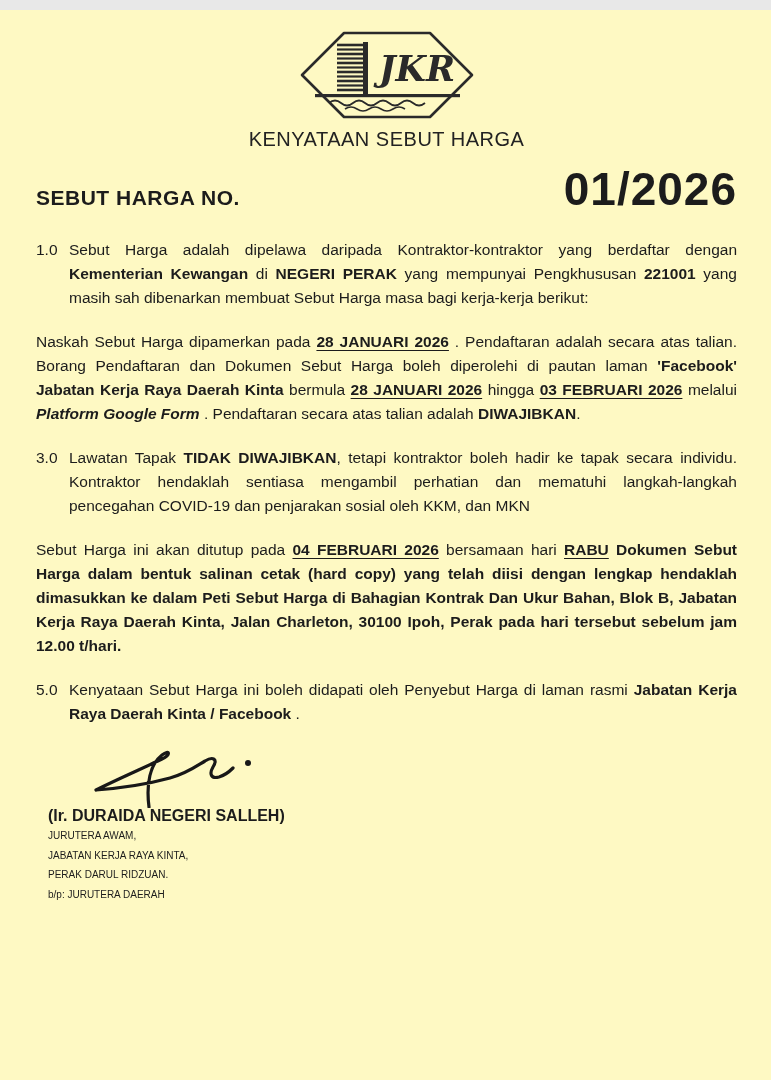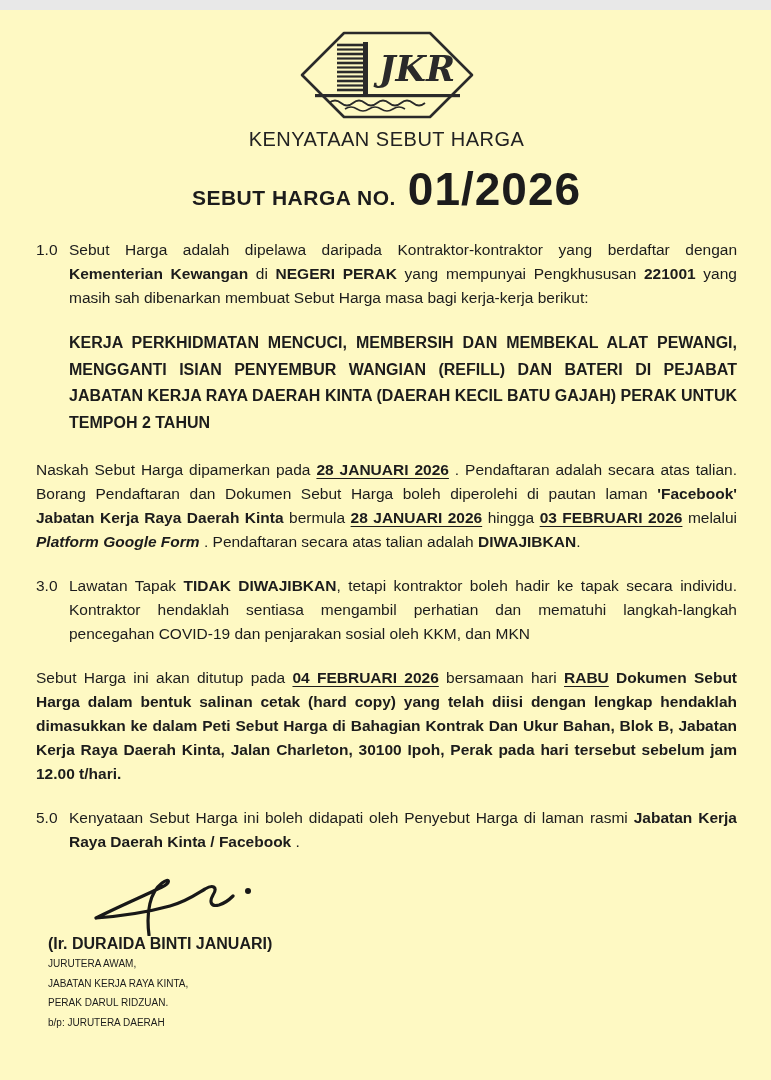--- a/index.html
+++ b/index.html
@@ -14,21 +14,21 @@
     color: #1c1c1c;
     overflow: hidden;
   }
   .doc { padding: 18px 34px 0 36px; }
 
   
   .header { text-align: center; }
   .logo-wrap { display: flex; justify-content: center; margin-bottom: 4px; }
   .org-line { font-size: 20px; letter-spacing: 0.5px; line-height: 26px; color: #222; }
   .ref-row {
-    display: flex; justify-content: center; align-items: baseline;
+    display: flex; justify-content: space-between; align-items: baseline;
     margin-top: 14px; gap: 12px;
   }
   .ref-label { font-size: 21px; font-weight: 700; letter-spacing: 0.5px; }
   .ref-number { font-size: 46px; font-weight: 700; letter-spacing: 1px; line-height: 1; }
 
   
   .content { margin-top: 26px; }
   .sec { display: flex; margin-bottom: 20px; }
   .sec-num { flex: none; width: 33px; font-size: 15.5px; line-height: 24px; }
   .sec-body {
@@ -90,21 +90,20 @@
       </div>
     </div>
 
     <div class="content">
 
       <div class="sec">
         <div class="sec-num">1.0</div>
         <div class="sec-body"><span>Sebut Harga adalah dipelawa daripada Kontraktor-kontraktor yang berdaftar dengan </span><span style="font-weight: 700;">Kementerian Kewangan</span><span> di </span><span style="font-weight: 700;">NEGERI PERAK</span><span> yang mempunyai Pengkhususan </span><span style="font-weight: 700;">221001</span><span> yang masih sah dibenarkan membuat Sebut Harga masa bagi kerja-kerja berikut:</span></div>
       </div>
 
-      <div class="work-block">KERJA PERKHIDMATAN MENCUCI, MEMBERSIH DAN MEMBEKAL ALAT PEWANGI, MENGGANTI ISIAN PENYEMBUR WANGIAN (REFILL) DAN BATERI DI PEJABAT JABATAN KERJA RAYA DAERAH KINTA (DAERAH KECIL BATU GAJAH) PERAK UNTUK TEMPOH 2 TAHUN</div>
 
       <div class="sec">
         <div class="sec-body"><span>Naskah Sebut Harga dipamerkan pada  </span><span style="font-weight: 700; text-decoration: underline; text-underline-offset: 3px;">28 JANUARI 2026</span><span> .  Pendaftaran adalah secara atas talian. Borang Pendaftaran dan Dokumen Sebut Harga boleh diperolehi di pautan laman </span><span style="font-weight: 700;">'Facebook'</span><span> </span><span style="font-weight: 700;">Jabatan Kerja Raya Daerah Kinta</span><span> bermula  </span><span style="font-weight: 700; text-decoration: underline; text-underline-offset: 3px;">28 JANUARI 2026</span><span>  hingga  </span><span style="font-weight: 700; text-decoration: underline; text-underline-offset: 3px;">03 FEBRUARI 2026</span><span>  melalui </span><span style="font-weight: 700; font-style: italic;">Platform Google Form</span><span> . Pendaftaran secara atas talian adalah </span><span style="font-weight: 700;">DIWAJIBKAN</span><span>.</span></div>
       </div>
 
       <div class="sec">
         <div class="sec-num">3.0</div>
         <div class="sec-body"><span>Lawatan Tapak </span><span style="font-weight: 700;">TIDAK DIWAJIBKAN</span><span>, tetapi kontraktor boleh hadir ke tapak secara individu. Kontraktor hendaklah sentiasa mengambil perhatian dan mematuhi langkah-langkah pencegahan COVID-19 dan penjarakan sosial oleh KKM, dan MKN</span></div>
       </div>
 
@@ -120,21 +119,21 @@
 
     <div class="sig-area">
       <div class="sig-script">
         <svg width="175" height="62" viewBox="0 0 175 62">
           <path d="M6 44 C30 32, 58 20, 72 13 C81 9, 80 3, 72 9 C60 18, 56 38, 59 61
                    M6 44 C32 42, 58 38, 80 32 C98 27, 108 19, 115 15
                    C123 10, 128 13, 123 21 C119 28, 121 33, 129 31 C136 29, 140 25, 143 22" fill="none" stroke="#181818" stroke-width="3.2" stroke-linecap="round"></path>
           <circle cx="158" cy="17" r="3" fill="#181818"></circle>
         </svg>
       </div>
-      <div class="sig-name">(Ir. DURAIDA BINTI JANUARI)</div>
+      <div class="sig-name">(Ir. DURAIDA NEGERI SALLEH)</div>
       <div class="sig-line">JURUTERA AWAM,</div>
       <div class="sig-line">JABATAN KERJA RAYA KINTA,</div>
       <div class="sig-line">PERAK DARUL RIDZUAN.</div>
       <div class="sig-line">b/p: JURUTERA DAERAH</div>
 
     </div>
 
   </div>
 </div>
 

